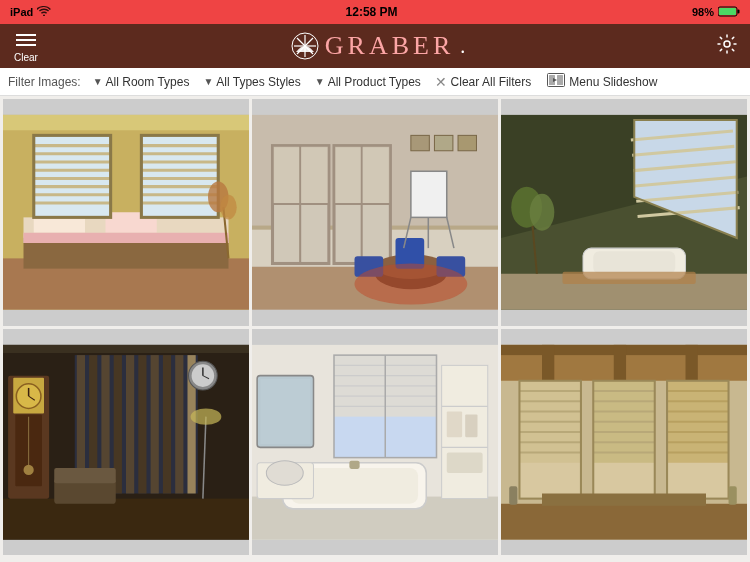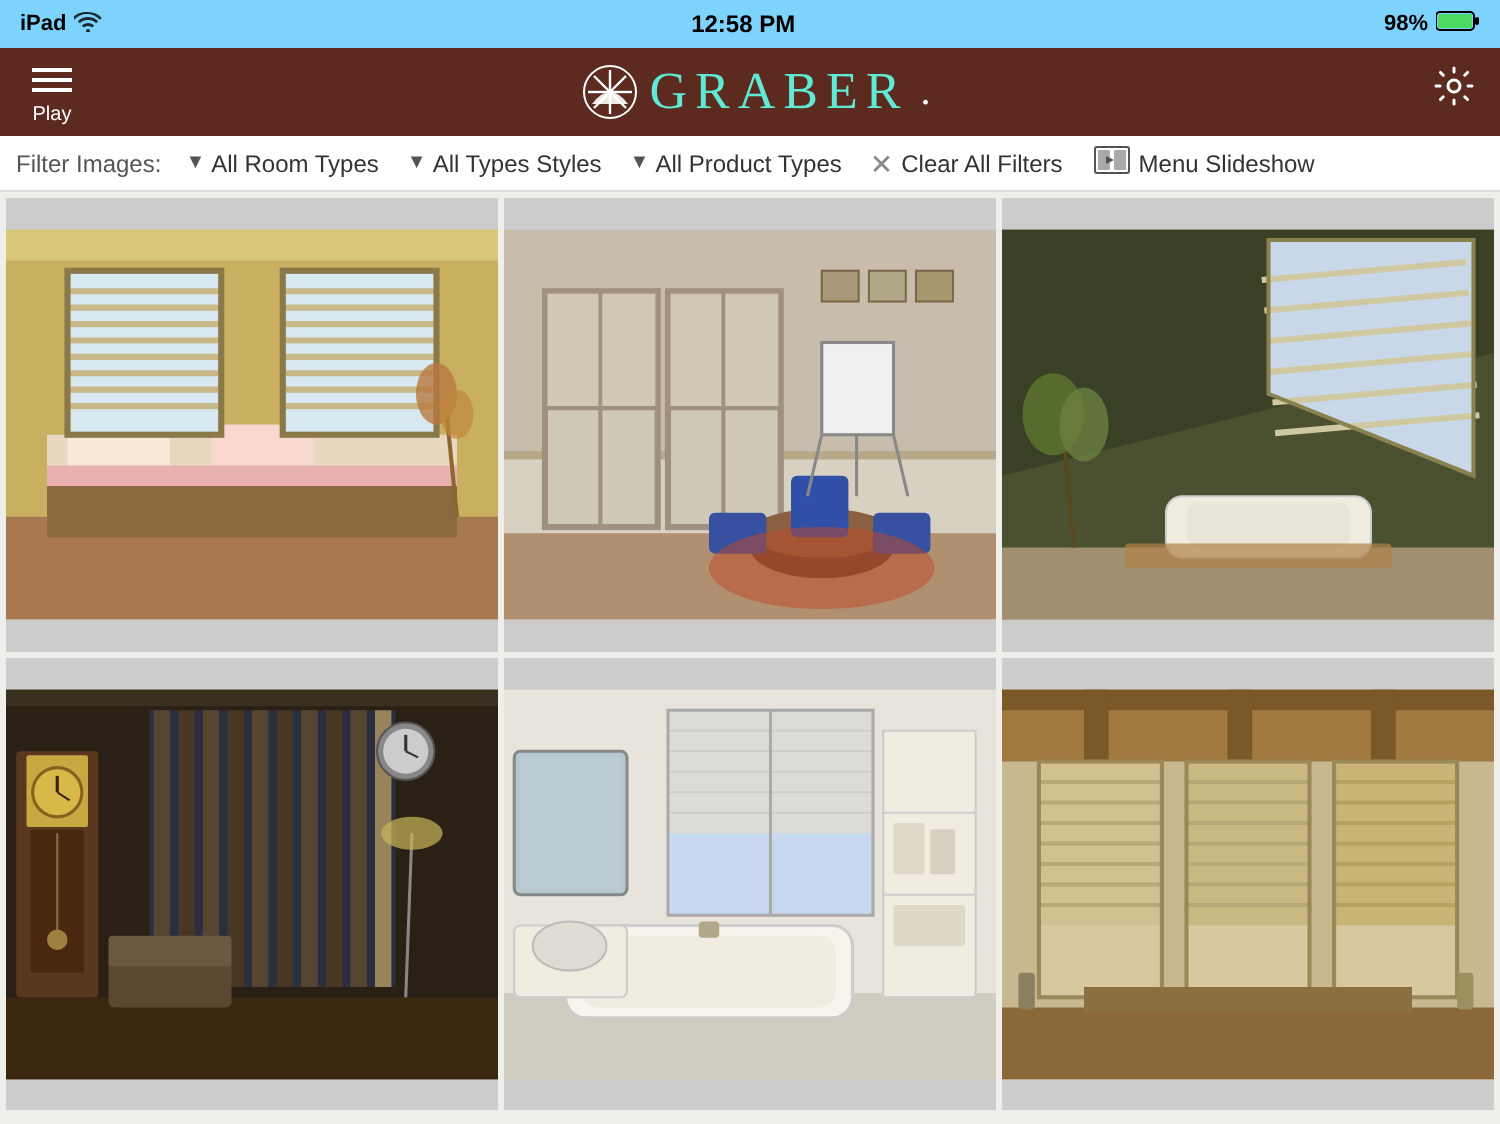--- a/index.html
+++ b/index.html
@@ -1,20 +1,20 @@
 <!DOCTYPE html>
 <html><head>
   <meta charset="utf-8">
   <style>
     * { box-sizing: border-box; margin: 0; padding: 0; }
     body { font-family: -apple-system, 'Helvetica Neue', Arial, sans-serif; background: #f0eeeb; width: 750px; height: 562px; overflow: hidden; }
 
     
     #status-bar {
-      background: #7dd3fc;
+      background: #ef4444;
       display: flex;
       justify-content: space-between;
       align-items: center;
       padding: 12px 10px;
       height: 20px;
       font-size: 11px;
       font-weight: 600;
     }
     .status-left { display: flex; align-items: center; gap: 4px; }
     .status-center { font-weight: 600; font-size: 12px; }
@@ -37,21 +37,21 @@
       padding: 4px;
     }
     #menu-button span { display: block; width: 20px; height: 2px; background: #fff; }
     #menu-label { color: #fff; font-size: 10px; text-align: center; margin-top: 2px; }
     #logo-area {
       display: flex;
       align-items: center;
       gap: 6px;
     }
     #logo-text {
-      color: #5eead4;
+      color: #fca5a5;
       font-size: 26px;
       font-weight: 300;
       letter-spacing: 4px;
       font-family: Georgia, serif;
     }
     #logo-icon {
       width: 28px;
       height: 28px;
     }
     #settings-icon {
@@ -158,21 +158,21 @@
   </div>
 </div>
 
 <div id="header">
   <div style="cursor:pointer;display:flex;flex-direction:column;align-items:center;">
     <div id="menu-button">
       <span></span>
         <span></span>
         <span></span>
     </div>
-    <div id="menu-label">Play</div>
+    <div id="menu-label">Clear</div>
   </div>
 
   <div id="logo-area">
 
     <svg id="logo-icon" viewBox="0 0 28 28" xmlns="http://www.w3.org/2000/svg">
       <circle cx="14" cy="14" r="13" fill="none" stroke="#fff" stroke-width="1"></circle>
 
       <line x1="14" y1="14" x2="14" y2="3" stroke="#fff" stroke-width="1.2"></line>
       <line x1="14" y1="14" x2="22" y2="6" stroke="#fff" stroke-width="1.2"></line>
       <line x1="14" y1="14" x2="25" y2="14" stroke="#fff" stroke-width="1.2"></line>

